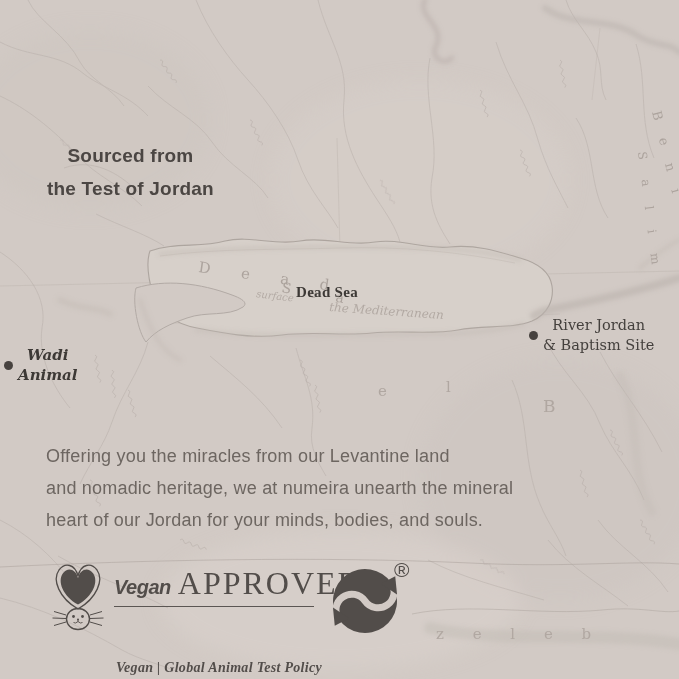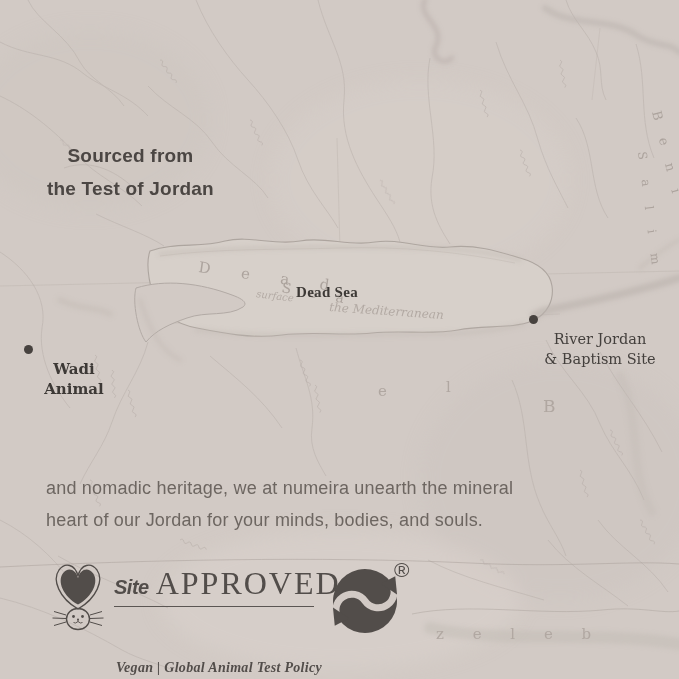--- a/index.html
+++ b/index.html
@@ -28,28 +28,28 @@
     position:absolute;left:47px;top:139px;
     font-weight:bold;font-size:19px;line-height:33px;
     color:#4b4643;letter-spacing:.2px;text-align:center;
   }
   .dead-sea-label{
     position:absolute;left:296px;top:284px;
     font-family:Liberation Serif, serif;
     font-weight:bold;font-size:15px;color:#3d3936;letter-spacing:.3px;
   }
   .marker{
-    position:absolute;display:flex;flex-direction:column;gap:5px;
+    position:absolute;display:flex;flex-direction:row;align-items:center;gap:5px;
   }
   .marker .dot{width:9px;height:9px;border-radius:50%;background:#47423f;}
   .marker .mtext{
     font-family:"DejaVu Serif","Liberation Serif",serif;
     text-align:center;color:#3d3936;
   }
-  .marker-wadi{left:24px;top:345px;width:100px;}
+  .marker-wadi{left:4px;top:345px;width:100px;font-style:italic;}
   .marker-wadi .mtext{font-weight:bold;font-size:15px;line-height:20px;}
   .marker-river{left:529px;top:315px;width:142px;}
   .marker-river .mtext{font-weight:normal;font-size:14.5px;line-height:20px;color:#44403d;}
 
   .body-text{
     position:absolute;left:46px;top:440px;margin:0;
     font-size:18px;line-height:32px;color:#6d6661;letter-spacing:.2px;
   }
 
   .peta{
@@ -218,39 +218,39 @@
 
   <div class="marker marker-river">
     <span class="dot"></span>
     <div class="mtext">
       <div>River Jordan</div>
       <div>&amp; Baptism Site</div>
     </div>
   </div>
 
   <p class="body-text">
-    <br>
+    <span>Offering you the miracles from our Levantine land</span><br>
     <span>and nomadic heritage, we at numeira unearth the mineral</span><br>
     <span>heart of our Jordan for your minds, bodies, and souls.</span>
   </p>
 
   <div class="peta">
     <svg width="56" height="74" viewBox="0 0 56 74">
       <path d="M28,50 C9,39 2,21 9,11 C15,3 25,5 28,17 C31,5 41,3 47,11 C54,21 47,39 28,50 Z" fill="none" stroke="#524d4a" stroke-width="1.3"></path>
       <path d="M28,50 C9,39 2,21 9,11 C15,3 25,5 28,17 C31,5 41,3 47,11 C54,21 47,39 28,50 Z" transform="translate(28,28) scale(0.8) translate(-28,-28)" fill="#524d4a"></path>
       <ellipse cx="28" cy="60" rx="11.5" ry="10.5" fill="none" stroke="#524d4a" stroke-width="1.4"></ellipse>
       <circle cx="23.5" cy="57.5" r="1.4" fill="#524d4a"></circle>
       <circle cx="32.5" cy="57.5" r="1.4" fill="#524d4a"></circle>
       <circle cx="28" cy="60.5" r="1" fill="#524d4a"></circle>
       <path d="M28,60.5 v2 M28,62.5 q-2.5,2.5 -4.5,1 M28,62.5 q2.5,2.5 4.5,1" fill="none" stroke="#524d4a" stroke-width=".9"></path>
       <path d="M16,56 L4,52.5 M16,59.5 L2.5,59 M16,63 L4,66.5 M40,56 L52,52.5 M40,59.5 L53.5,59 M40,63 L52,66.5" stroke="#524d4a" stroke-width="1"></path>
     </svg>
     <div class="peta-text">
       <div class="peta-title">
-        <span class="peta-brand">Site</span>
+        <span class="peta-brand">Vegan</span>
         <span class="peta-approved">APPROVED</span>
       </div>
       <div class="rule"></div>
       <div class="peta-sub">Vegan | Global Animal Test Policy</div>
       <div class="rule"></div>
     </div>
   </div>
 
   <svg class="green-dot-svg" width="80" height="80" viewBox="-40 -40 80 80">
     <g transform="rotate(55)">

